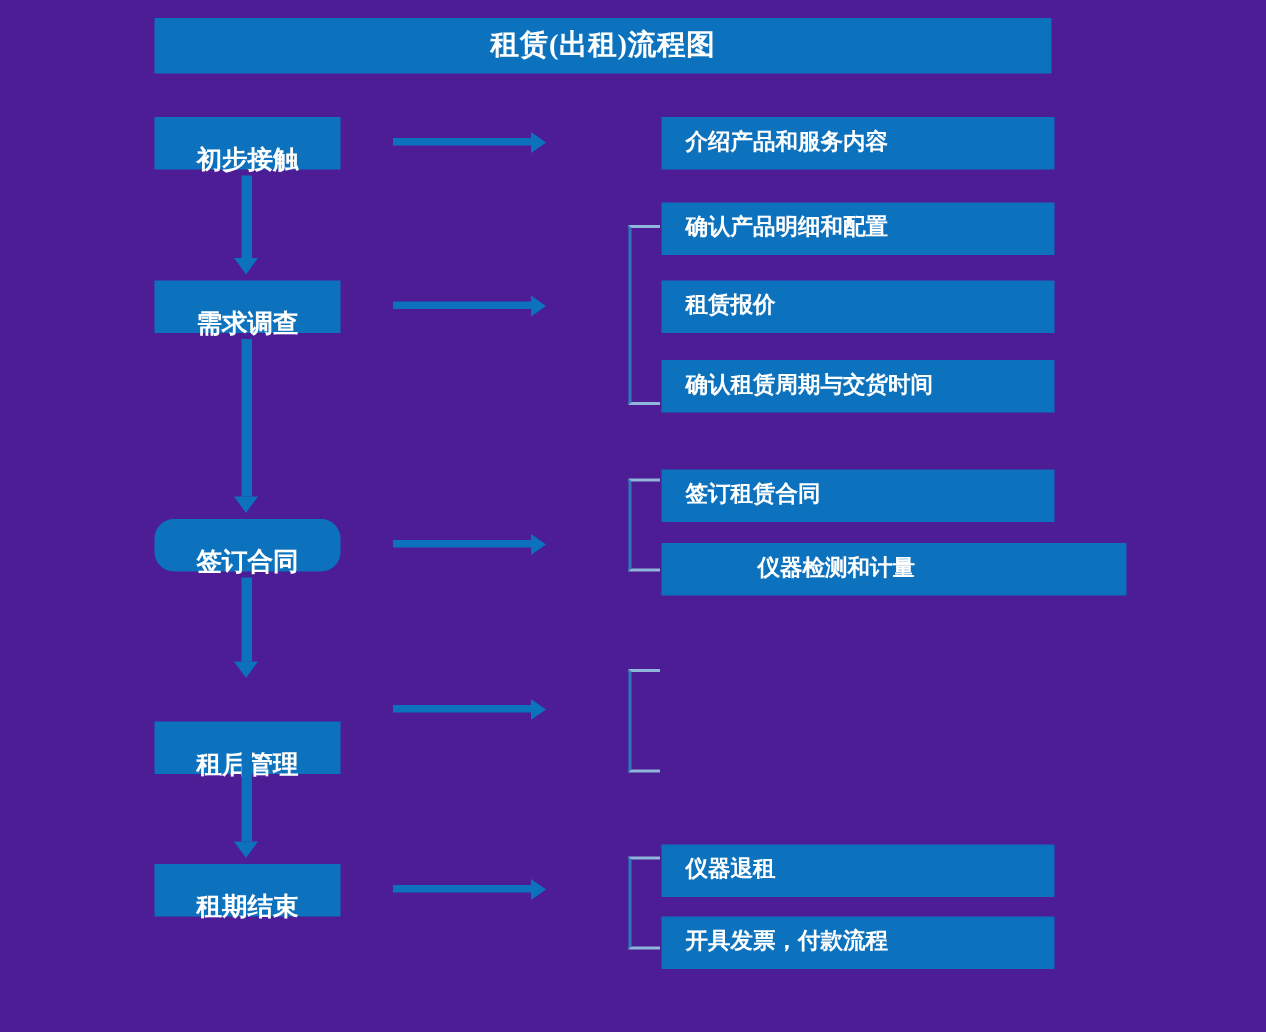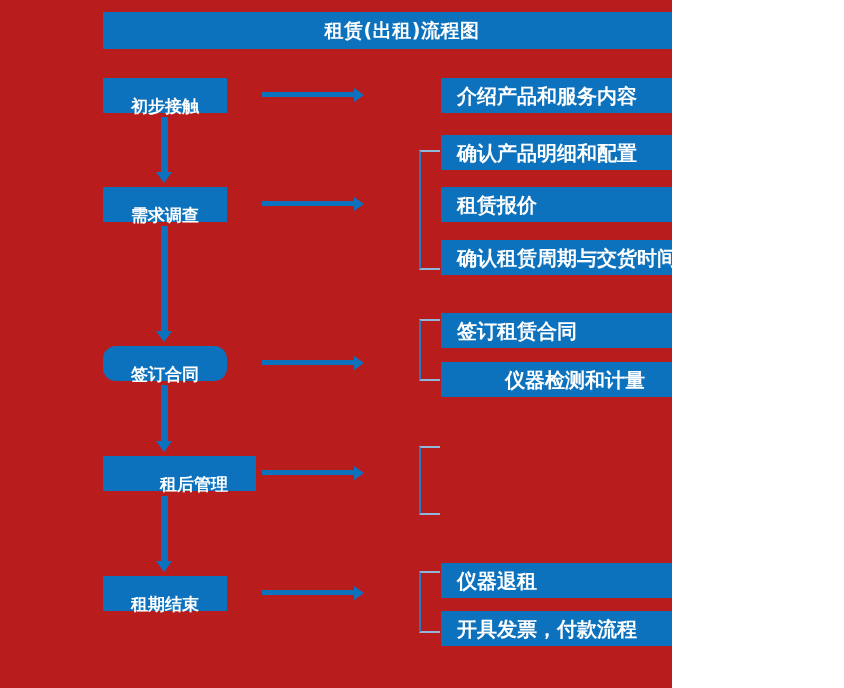--- a/index.html
+++ b/index.html
@@ -5,24 +5,25 @@
   html, body {
     margin: 0;
     padding: 0;
     background: #ffffff;
   }
   body {
     font-family: "DejaVu Sans", "Liberation Sans", sans-serif;
   }
   #canvas {
     position: relative;
-    width: 672px;
+    width: 844px;
     height: 688px;
-    background: #b91c1c;
+    background: #4c1d95;
     overflow: hidden;
+    font-family: Liberation Serif, serif;
   }
 
   
   .title-bar {
     position: absolute;
     left: 103px;
     top: 12px;
     width: 598px;
     height: 37px;
     background: #0d72bd;
@@ -62,21 +63,21 @@
     position: absolute;
     left: 441px;
     width: 262px;
     height: 35px;
     background: #0d72bd;
     display: flex;
     align-items: center;
   }
   .detail-box .detail-label {
     color: #ffffff;
-    font-size: 20px;
+    font-size: 15px;
     font-weight: bold;
     padding-left: 16px;
     line-height: 1;
     white-space: nowrap;
   }
 
   
   .arrow-down {
     position: absolute;
     left: 156px;
@@ -143,21 +144,21 @@
 
   <div class="stage-box" style="top:78px;">
     <span class="stage-label">初步接触</span>
   </div>
   <div class="stage-box" style="top:187px;">
     <span class="stage-label">需求调查</span>
   </div>
   <div class="stage-box" style="top:346px;border-radius:13px;">
     <span class="stage-label">签订合同</span>
   </div>
-  <div class="stage-box" style="top:456px;padding-left:29px;">
+  <div class="stage-box" style="top:481px;">
     <span class="stage-label">租后管理</span>
   </div>
   <div class="stage-box" style="top:576px;">
     <span class="stage-label">租期结束</span>
   </div>
 
   <div class="arrow-down" style="top:117px; height:66px;">
     <div class="shaft" style="height:55px;"></div>
     <div class="head" style="top:55px;"></div>
   </div>

